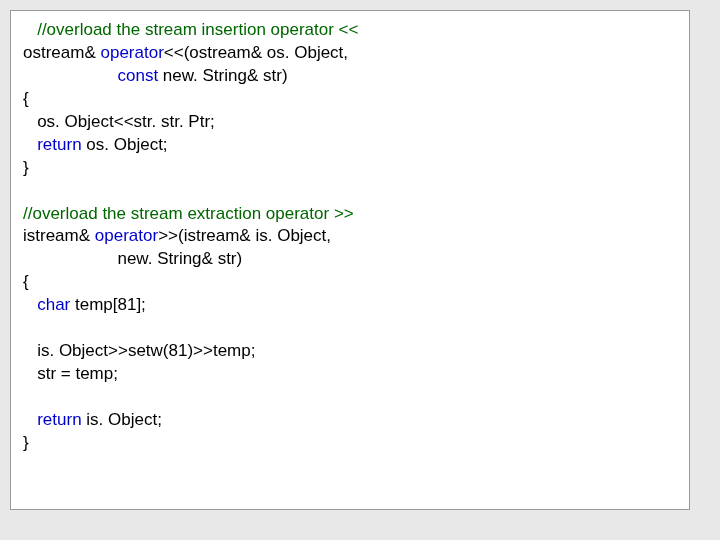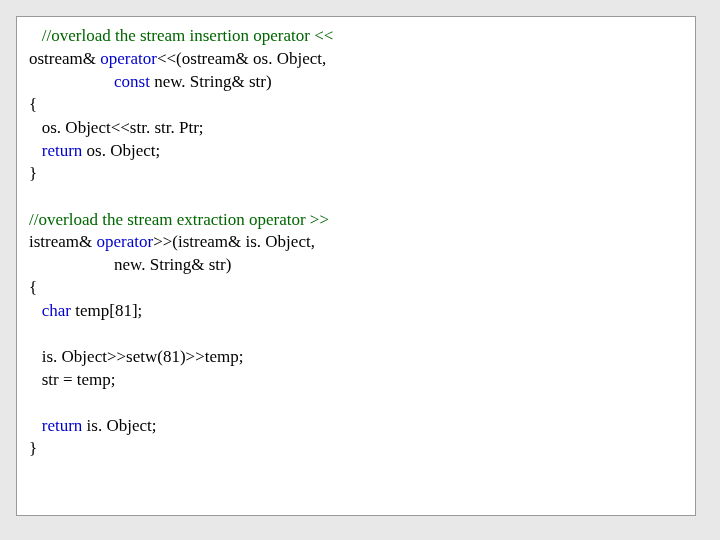--- a/index.html
+++ b/index.html
@@ -8,24 +8,24 @@
     background: #e8e8e8;
     width: 720px;
     height: 540px;
     overflow: hidden;
   }
   .page {
     background: #ffffff;
     border: 1px solid #999;
     width: 680px;
     height: 500px;
-    margin: 16px;
+    margin: 10px;
     padding: 8px 12px;
     box-sizing: border-box;
-    font-family: Liberation Serif, serif;
+    font-family: Liberation Sans, sans-serif;
     font-size: 17px;
     line-height: 1.35;
     color: #000;
     white-space: pre;
   }
   .cm { color: #006600; }
   .kw { color: #0000cc; }
 </style>
 </head>
 <body>

